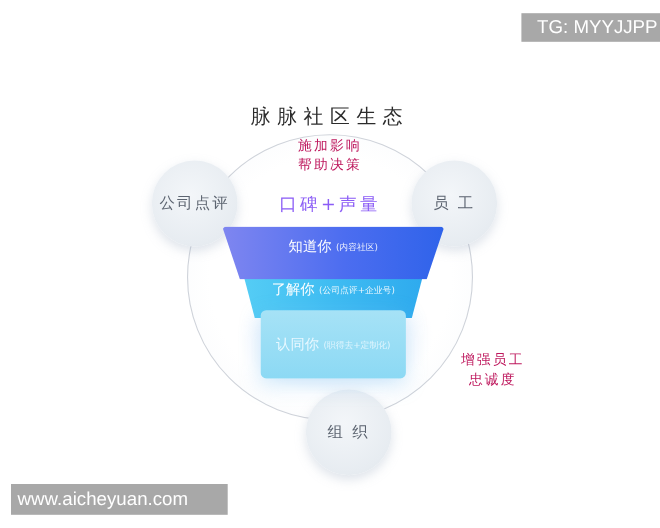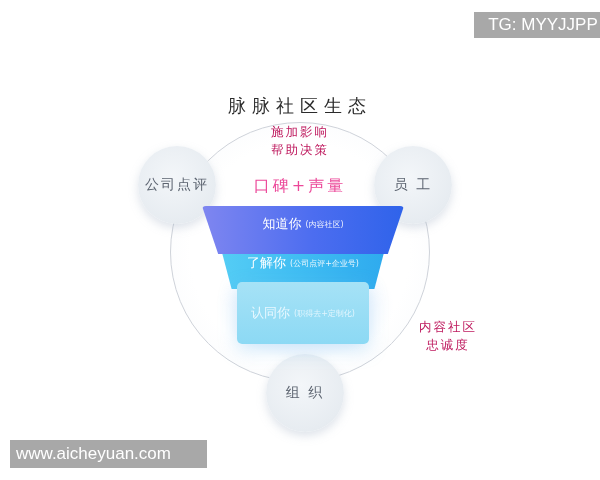--- a/index.html
+++ b/index.html
@@ -21,31 +21,31 @@
   }
   .node {
     position: absolute; width: 78px; height: 78px; border-radius: 50%;
     background: radial-gradient(circle at 45% 40%, #f3f6f9 0%, #e7ecf1 70%, #dfe5ea 100%);
     box-shadow: 0 4px 10px rgba(160,175,195,0.35);
     display: flex; align-items: center; justify-content: center;
     font-size: 14px; color: #5c6470; letter-spacing: 2px;
   }
   .node.left { left: 138px; top: 146px; }
   .node.right { left: 374px; top: 146px; align-items: center; }
-  .node.bottom { left: 266px; top: 354px; }
+  .node.bottom { left: 278px; top: 354px; }
   .side-text {
     position: absolute; font-size: 12.5px; color: #be185d; line-height: 18px;
     letter-spacing: 2px; text-align: center;
   }
   .side-text.top { left: 250px; top: 123px; width: 100px; }
   .side-text.lefttxt { left: 118px; top: 318px; width: 80px; }
   .side-text.righttxt { left: 408px; top: 318px; width: 80px; }
   .center-label {
     position: absolute; left: 230px; top: 176px; width: 140px; text-align: center;
-    font-size: 16px; letter-spacing: 3px; color: #ec4899;
+    font-size: 16px; letter-spacing: 3px; color: #8b5cf6;
   }
   .tier {
     position: absolute; display: flex; align-items: center; justify-content: center;
     color: #ffffff; border-radius: 4px;
   }
   .tier .main { font-size: 13px; }
   .tier .sub { font-size: 8px; margin-left: 4px; opacity: 0.9; }
   .tier1 {
     left: 202px; top: 206px; width: 202px; height: 48px;
     clip-path: polygon(0 0, 100% 0, 92% 100%, 8% 100%);
@@ -92,21 +92,21 @@
 
   <div class="ring"></div>
 
   <div class="side-text top">
     <div>施加影响</div>
     <div>帮助决策</div>
   </div>
 
 
   <div class="side-text righttxt">
-    <div>内容社区</div>
+    <div>增强员工</div>
     <div>忠诚度</div>
   </div>
 
   <div class="node left">
     <span>公司点评</span>
   </div>
   <div class="node right">
     <span>员 工</span>
   </div>
   <div class="node bottom">

